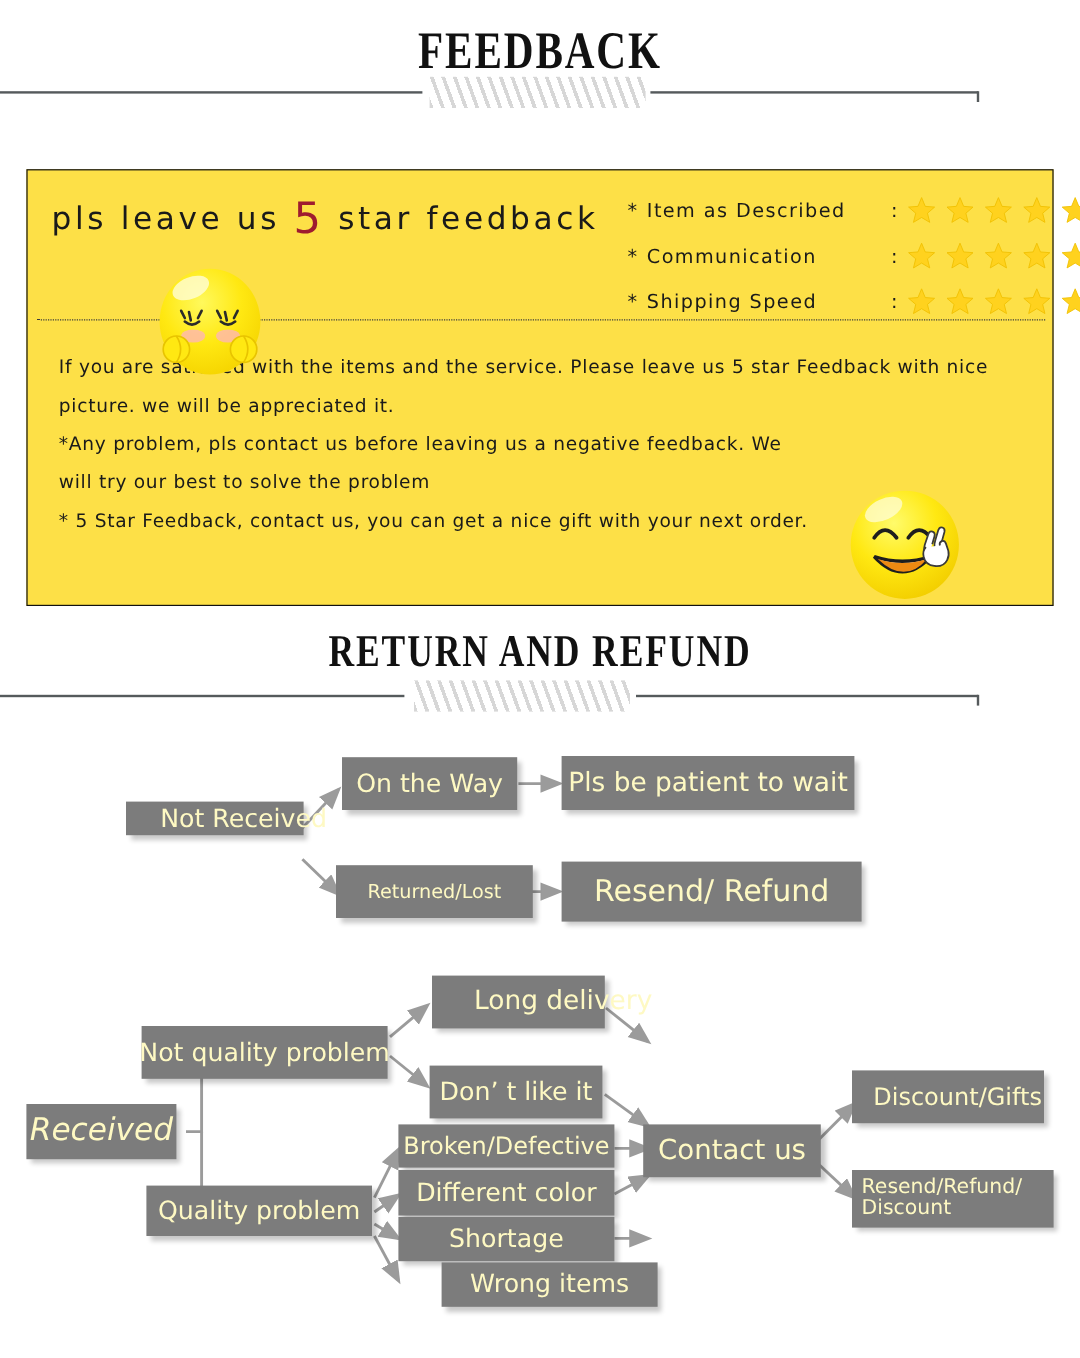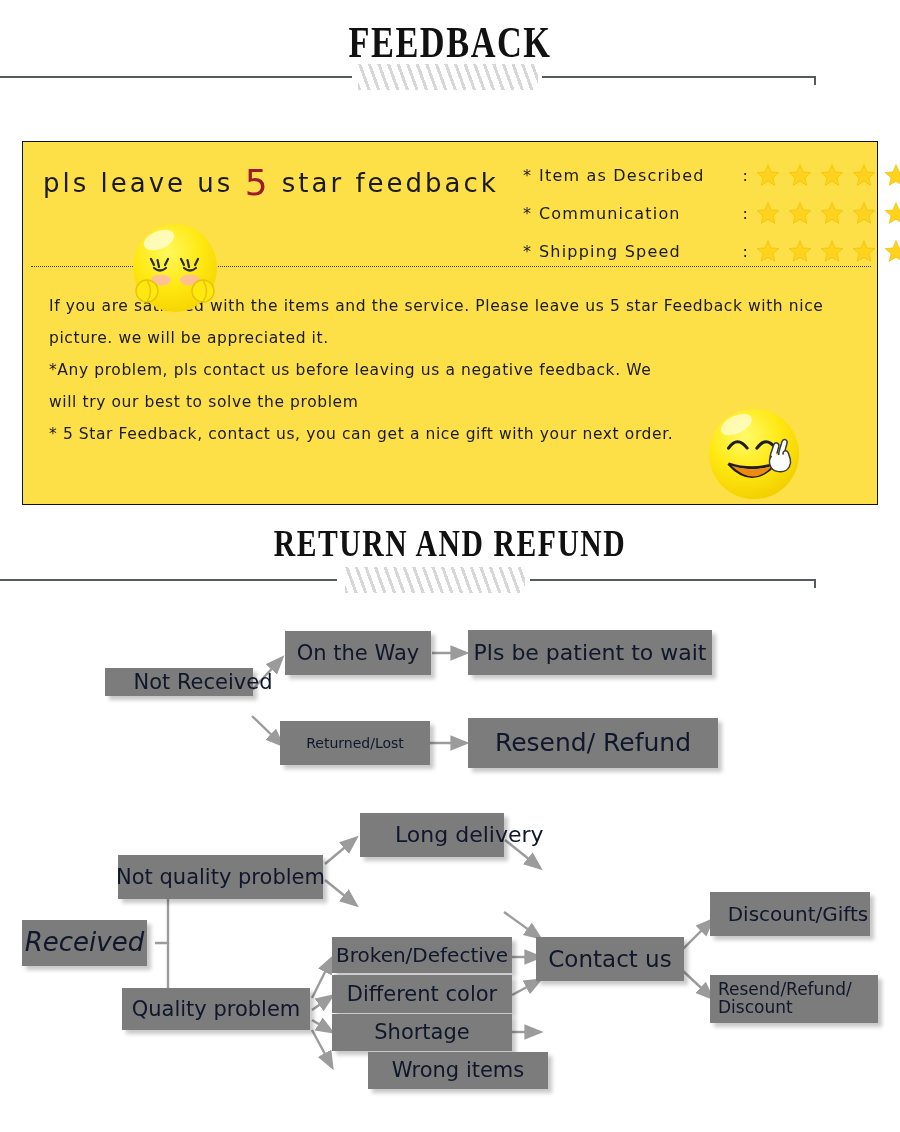--- a/index.html
+++ b/index.html
@@ -151,21 +151,21 @@
 
   
   #flowchart {
     position: absolute;
     left: 0; top: 600px;
     width: 900px; height: 500px;
   }
   .node {
     position: absolute;
     background: #7c7c7c;
-    color: #0f172a;
+    color: #fef9c3;
     font-family: "DejaVu Sans", sans-serif;
     display: flex;
     align-items: center;
     justify-content: center;
     box-shadow: 4px 4px 4px rgba(0,0,0,0.22);
     white-space: nowrap;
     line-height: 1.05;
   }
   .node.left-align { justify-content: flex-start; padding-left: 4px; }
   svg.wires {
@@ -394,40 +394,43 @@
   </div>
 
   <div class="node" style="left:285px; top:31px; width:146px; height:44px; font-size:21px;">
     <span>On the Way</span>
   </div>
 
   <div class="node" style="left:468px; top:30px; width:244px; height:45px; font-size:22px;">
     <span>Pls be patient to wait</span>
   </div>
 
-  <div class="node" style="left:280px; top:121px; width:150px; height:44px; font-size:14px;">
+  <div class="node" style="left:280px; top:121px; width:164px; height:44px; font-size:16px;">
     <span>Returned/Lost</span>
   </div>
 
   <div class="node" style="left:468px; top:118px; width:250px; height:50px; font-size:25px;">
     <span>Resend/ Refund</span>
   </div>
 
   <div class="node" style="left:22px; top:320px; width:125px; height:46px; font-size:26px;font-style:italic;">
     <span>Received</span>
   </div>
 
   <div class="node" style="left:118px; top:255px; width:205px; height:44px; font-size:21px;">
     <span>Not quality problem</span>
   </div>
 
   <div class="node left-align" style="left:360px; top:213px; width:144px; height:44px; font-size:22px;padding-left:41px;">
     <span style="margin-left:-6px">Long delivery</span>
   </div>
 
+  <div class="node" style="left:358px; top:288px; width:144px; height:44px; font-size:21px;">
+    <span>Don’  t like it</span>
+  </div>
 
   <div class="node" style="left:122px; top:388px; width:188px; height:42px; font-size:21px;">
     <span>Quality problem</span>
   </div>
 
   <div class="node" style="left:332px; top:337px; width:180px; height:36px; font-size:20px;">
     <span>Broken/Defective</span>
   </div>
 
   <div class="node" style="left:332px; top:375px; width:180px; height:38px; font-size:21px;">

